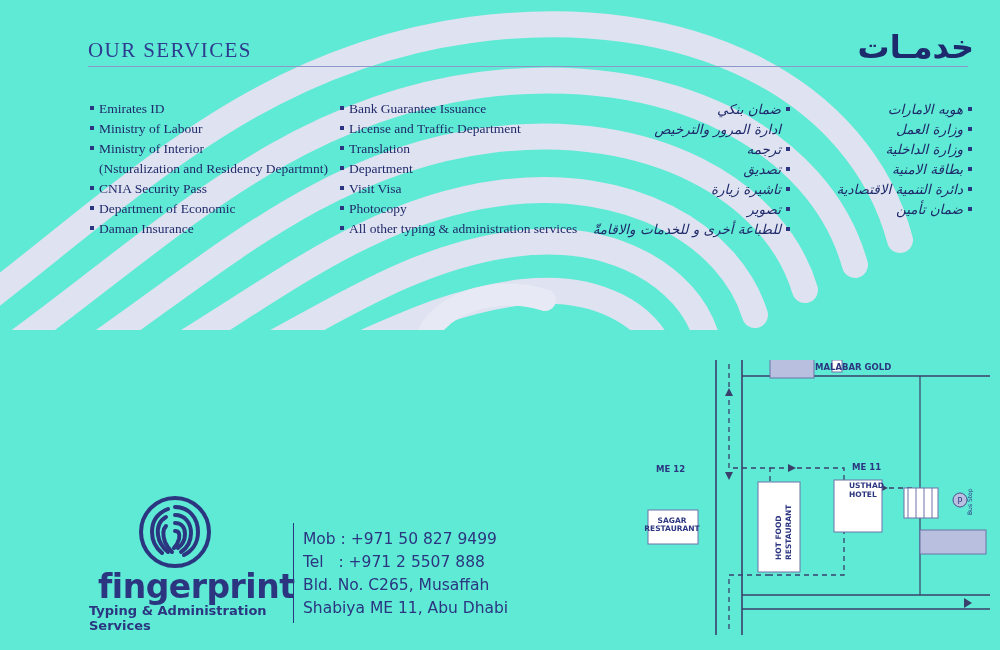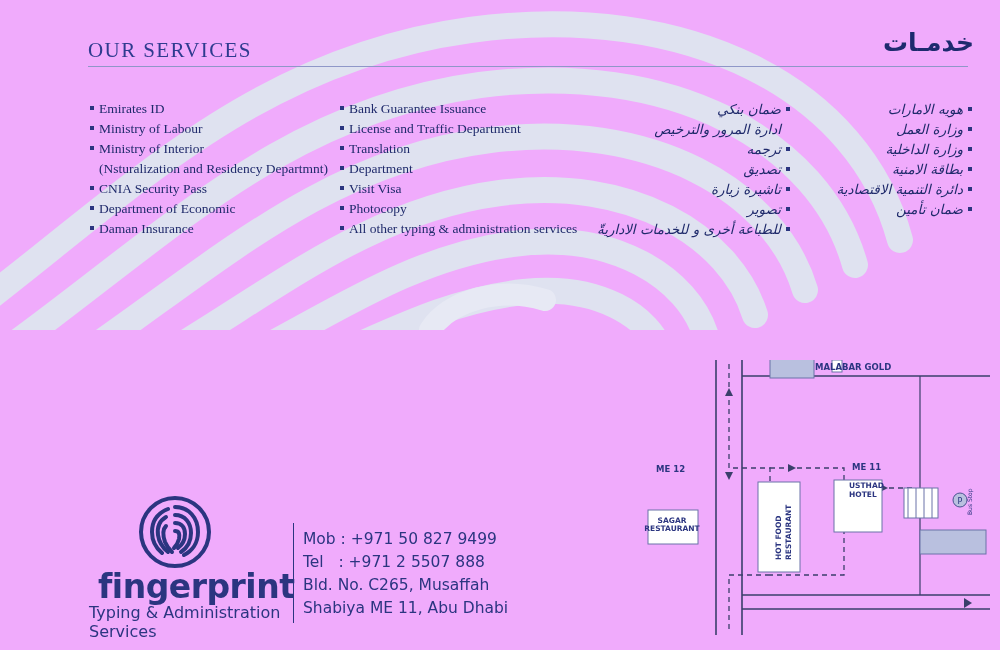--- a/index.html
+++ b/index.html
@@ -9,21 +9,21 @@
   }
   body {
     font-family: "Liberation Serif", serif;
     color: #2b2f6b;
   }
   #page {
     position: relative;
     width: 1000px;
     height: 650px;
     overflow: hidden;
-    background: #f0abfc;
+    background: #5eead4;
   }
 
   
   .watermark {
     position: absolute;
     left: 0;
     top: 0;
     width: 1000px;
     height: 330px;
     overflow: hidden;
@@ -39,21 +39,21 @@
     font-family: "Liberation Serif", serif;
     font-size: 21px;
     letter-spacing: 1.4px;
     color: #2e3b8f;
   }
   .hdr-ar {
     position: absolute;
     right: 26px;
     top: 28px;
     font-family: "DejaVu Sans", sans-serif;
-    font-size: 25px;
+    font-size: 32px;
     font-weight: bold;
     letter-spacing: 3px;
     color: #1d2a6e;
     direction: rtl;
     text-align: center;
   }
   .rule {
     position: absolute;
     left: 88px;
     top: 66px;
@@ -120,22 +120,22 @@
     font-size: 33px;
     font-weight: bold;
     letter-spacing: -0.5px;
     color: #2b3580;
   }
   .logo-sub {
     position: absolute;
     left: 47px;
     top: 108px;
     font-family: "DejaVu Sans", sans-serif;
-    font-size: 16px;
-    font-weight: normal;
+    font-size: 13px;
+    font-weight: bold;
     color: #2b3580;
   }
 
   
   .divider-v {
     position: absolute;
     left: 293px;
     top: 523px;
     width: 1px;
     height: 100px;
@@ -205,21 +205,21 @@
       <div class="srow"><span class="bullet"></span><span>Photocopy</span></div>
       <div class="srow"><span class="bullet"></span><span>All other typing &amp; administration services</span></div>
     </div>
   <div class="col col-ar2 ar">
       <div class="srow"><span class="bullet"></span><span>ضمان بنكي</span></div>
       <div class="srow noBullet"><span class="bullet"></span><span>ادارة المرور والترخيص</span></div>
       <div class="srow"><span class="bullet"></span><span>ترجمه</span></div>
       <div class="srow"><span class="bullet"></span><span>تصديق</span></div>
       <div class="srow"><span class="bullet"></span><span>تاشيرة زيارة</span></div>
       <div class="srow"><span class="bullet"></span><span>تصوير</span></div>
-      <div class="srow"><span class="bullet"></span><span>للطباعة أخرى و للخدمات الاداريةّ</span></div>
+      <div class="srow"><span class="bullet"></span><span>للطباعة أخرى و للخدمات والاقامةّ</span></div>
     </div>
   <div class="col col-ar1 ar">
       <div class="srow"><span class="bullet"></span><span>هويه الامارات</span></div>
       <div class="srow"><span class="bullet"></span><span>وزارة العمل</span></div>
       <div class="srow"><span class="bullet"></span><span>وزارة الداخلية</span></div>
       <div class="srow"><span class="bullet"></span><span>بطاقة الامنية</span></div>
       <div class="srow"><span class="bullet"></span><span>دائرة التنمية الاقتصادية</span></div>
       <div class="srow"><span class="bullet"></span><span>ضمان تأمين</span></div>
     </div>
 

